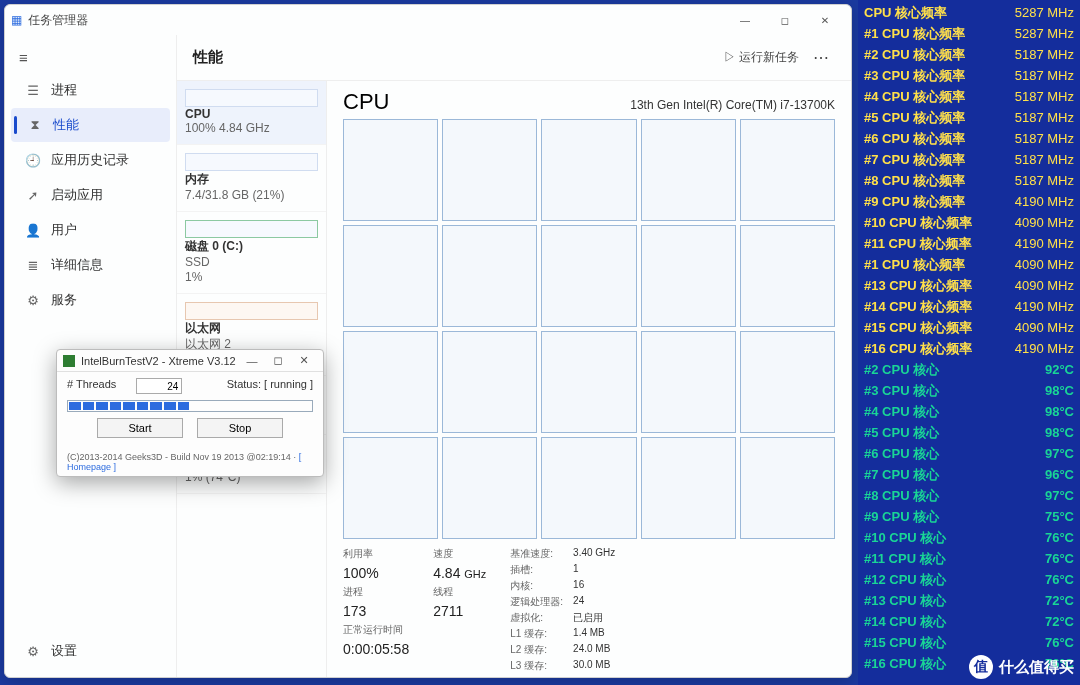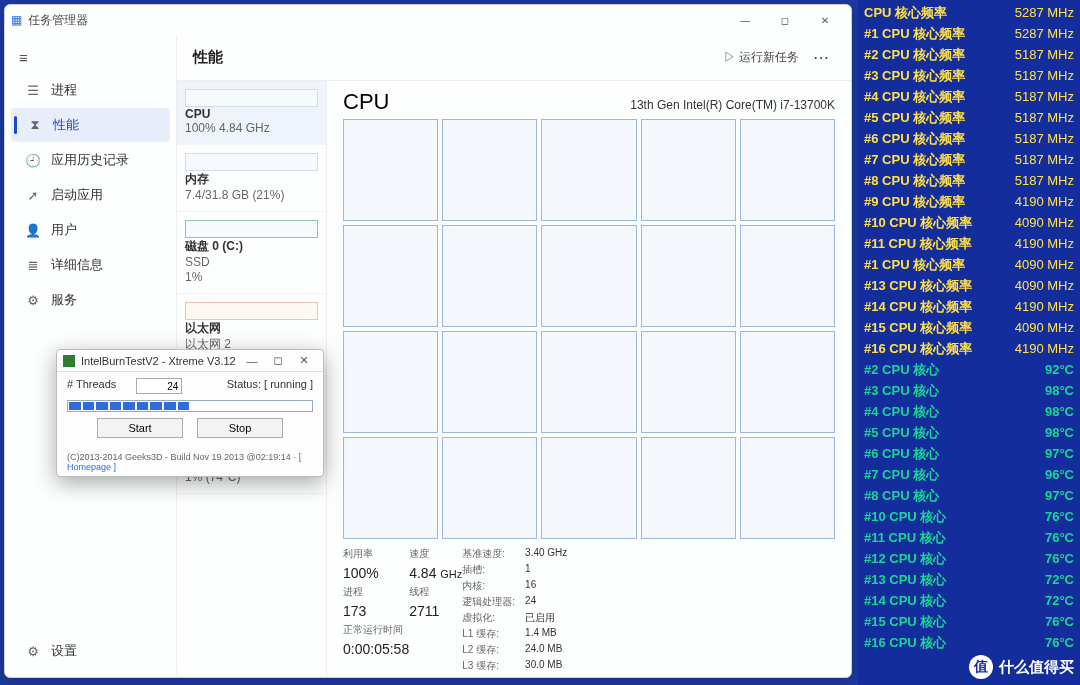--- a/index.html
+++ b/index.html
@@ -33,21 +33,21 @@
   .res-item .v{color:#666;font-size:12px;line-height:1.25}
   .res-item .spark{height:18px;margin-top:2px;border:1px solid #d0dcf0;background:linear-gradient(#f6f9fe,#f6f9fe)}
   .res-item.net .spark{border-color:#e7c7b0;background:#fdf7f2}
   
   .cpu-panel{flex:1;padding:8px 16px 4px 16px;display:flex;flex-direction:column;min-width:0}
   .cpu-head{display:flex;align-items:baseline;justify-content:space-between;margin-bottom:4px}
   .cpu-head h2{font-size:22px;font-weight:400}
   .cpu-head .model{font-size:12px;color:#333}
   .cpu-grid{flex:1;display:grid;grid-template-columns:repeat(5,1fr);grid-template-rows:repeat(4,1fr);gap:4px;min-height:0}
   .cpu-cell{border:1px solid #9bb8d8;background:#f4f8fc}
-  .cpu-stats{display:flex;padding-top:8px;font-size:11px;color:#222}
+  .cpu-stats{display:flex;gap:24px;padding-top:8px;font-size:11px;color:#222}
   .statcol{display:flex;flex-direction:column;gap:4px}
   .statcol .lab{font-size:10px;color:#666}
   .statcol .val{font-size:14px;font-weight:500}
   .statpairs{display:grid;grid-template-columns:auto auto;column-gap:10px;row-gap:2px;font-size:10px;color:#333;align-content:start}
   .statpairs .k{color:#666}
   
   .burn-window{position:absolute;left:56px;top:349px;width:268px;height:128px;background:#fdfdfd;border:1px solid #bcbcbc;border-radius:4px;box-shadow:0 6px 22px rgba(0,0,0,.35);font-size:11px;color:#333;display:flex;flex-direction:column}
   .burn-title{height:22px;display:flex;align-items:center;padding:0 6px;border-bottom:1px solid #e0e0e0}
   .burn-title .ico{width:12px;height:12px;background:#2e7d32;margin-right:6px}
   .burn-title .spacer{flex:1}
@@ -373,20 +373,24 @@
     </div>
     <div class="hw-row temp">
       <span class="k">#7 CPU 核心</span>
       <span class="v">96°C</span>
     </div>
     <div class="hw-row temp">
       <span class="k">#8 CPU 核心</span>
       <span class="v">97°C</span>
     </div>
     <div class="hw-row temp">
+      <span class="k">#9 CPU 核心</span>
+      <span class="v">75°C</span>
+    </div>
+    <div class="hw-row temp">
       <span class="k">#10 CPU 核心</span>
       <span class="v">76°C</span>
     </div>
     <div class="hw-row temp">
       <span class="k">#11 CPU 核心</span>
       <span class="v">76°C</span>
     </div>
     <div class="hw-row temp">
       <span class="k">#12 CPU 核心</span>
       <span class="v">76°C</span>

